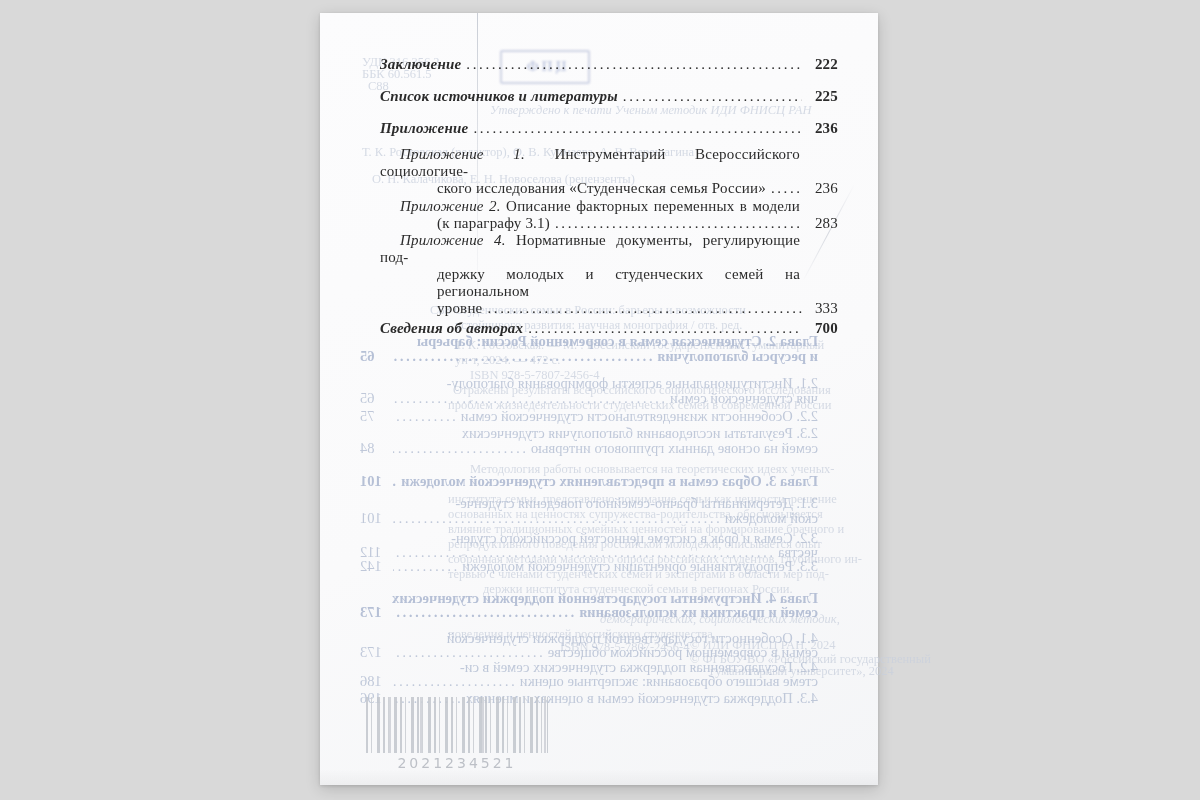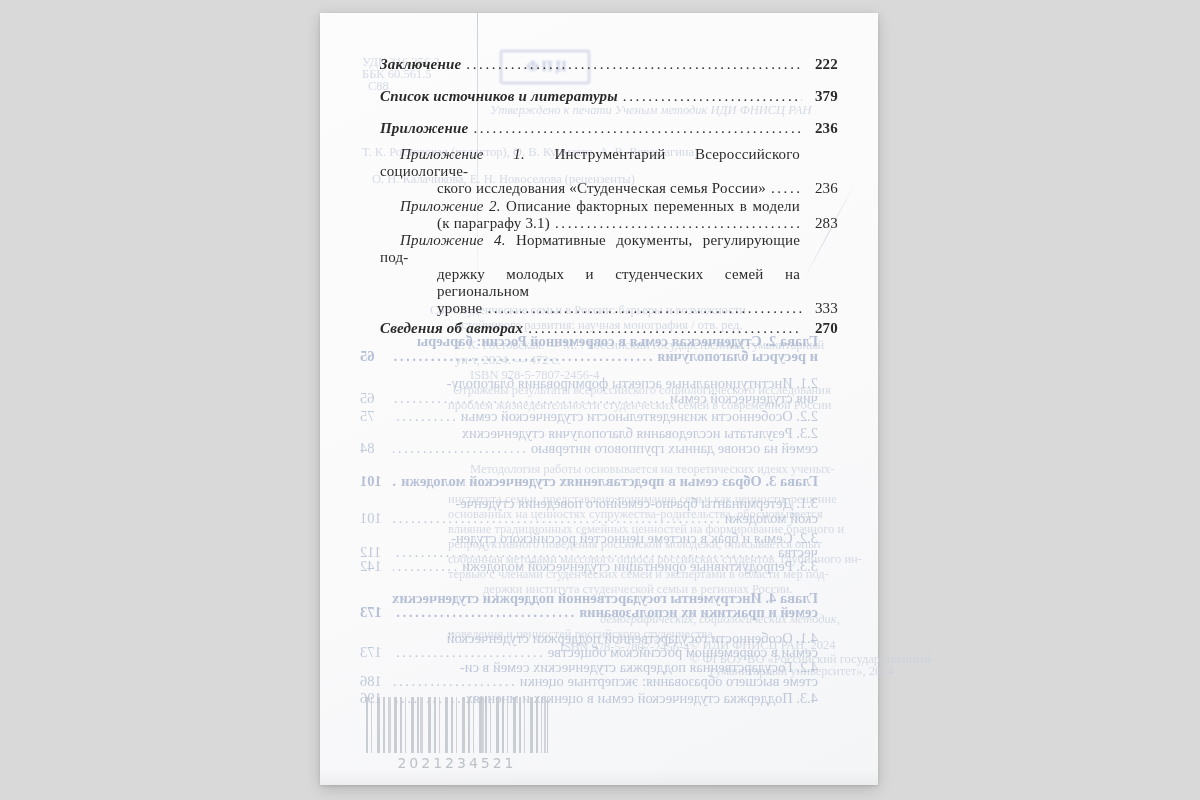--- a/index.html
+++ b/index.html
@@ -227,21 +227,21 @@
           <div class="toc-line">
             <span class="t">Заключение</span>
             <span class="leader"></span>
             <span class="page">222</span>
           </div>
         </div>
         <div class="toc-entry bold-entry" style="margin-top: 15px;">
           <div class="toc-line">
             <span class="t">Список источников и литературы</span>
             <span class="leader"></span>
-            <span class="page">379</span>
+            <span class="page">225</span>
           </div>
         </div>
         <div class="toc-entry bold-entry" style="margin-top: 15px;">
           <div class="toc-line">
             <span class="t">Приложение</span>
             <span class="leader"></span>
             <span class="page">236</span>
           </div>
         </div>
         <div class="toc-entry" style="margin-top: 9px;">
@@ -274,21 +274,21 @@
           <div class="toc-line indent">
             <span class="t">уровне</span>
             <span class="leader"></span>
             <span class="page">333</span>
           </div>
         </div>
         <div class="toc-entry bold-entry" style="margin-top: 3px;">
           <div class="toc-line">
             <span class="t">Сведения об авторах</span>
             <span class="leader"></span>
-            <span class="page">270</span>
+            <span class="page">700</span>
           </div>
         </div>
       </main>
     <div class="barcode-wrap">
       <div class="barcode"></div>
       <div class="barcode-num">2021234521</div>
     </div>
   </div>
 </div>
 

